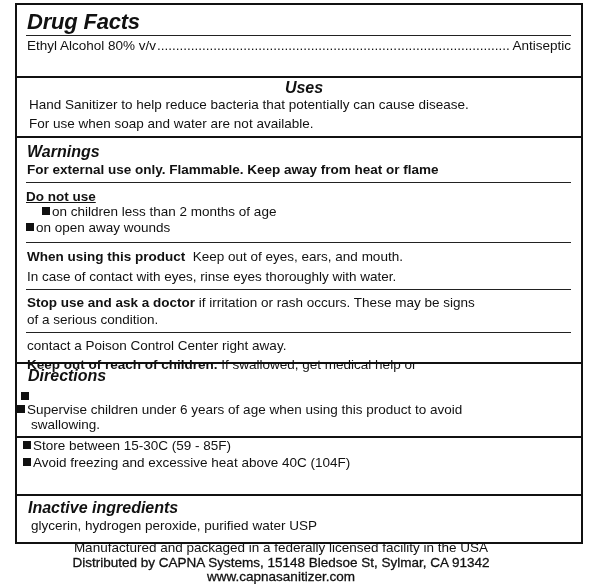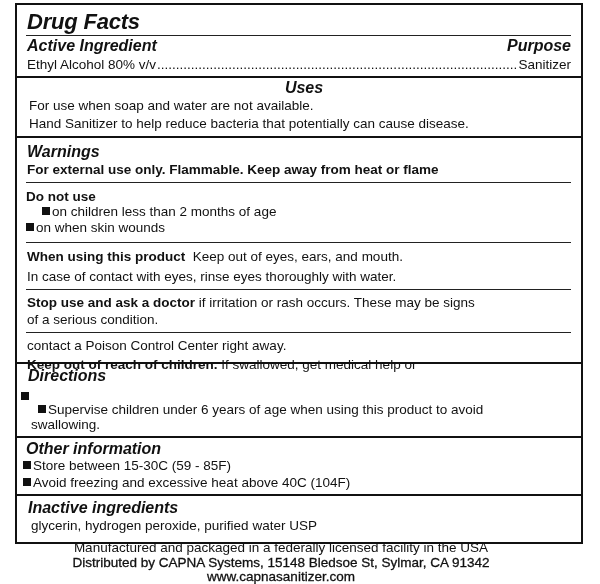--- a/index.html
+++ b/index.html
@@ -20,51 +20,47 @@
     .footer { position: absolute; left: 0; width: 548px; top: 541px; text-align: center; font-size: 13.5px; line-height: 14px; }
   </style>
 </head>
 <body>
 
 <div class="box">
 
   <div class="sec" style="height:67px;">
     <div class="h1">Drug Facts</div>
     <div class="h1rule"></div>
-    <div class="row" style="margin-top:1px;">
-      <span class="h2">Active Ingredient</span>
-      <span class="h2">Purpose</span>
-    </div>
     <div class="row body" style="margin-top:1px; justify-content:flex-end;">
       <span>Ethyl Alcohol 80% v/v</span>
       <span class="dots">..........................................................................................................................................</span>
-      <span>Sanitizer</span>
+      <span>Antiseptic</span>
     </div>
   </div>
 
   <div class="sec thick" style="height:58px;">
     <div class="h2" style="margin:2px 0 0 10px; line-height:16px;text-align:center;">Uses</div>
+    <div class="body" style="margin-left:12px; line-height:18px;">Hand Sanitizer to help reduce bacteria that potentially can cause disease.</div>
     <div class="body" style="margin-left:12px; line-height:19px;">For use when soap and water are not available.</div>
-    <div class="body" style="margin-left:12px; line-height:18px;">Hand Sanitizer to help reduce bacteria that potentially can cause disease.</div>
   </div>
 
   <div class="sec thick" style="height:224px;">
     <div class="h2" style="margin:5px 0 0 10px;">Warnings</div>
     <div class="body b" style="margin:0 0 0 10px; line-height:18px;">For external use only. Flammable. Keep away from heat or flame</div>
     <div class="thin" style="margin-top:3px;"></div>
 
     <div style="margin:6px 0 0 9px;">
-      <div class="body b" style="line-height:15px;">Do not use</div>
+      <div class="body b" style="line-height:15px;text-decoration:underline;">Do not use</div>
       <div class="bullet body" style="line-height:16px;padding-left:16px;">
         <span class="sq"></span>
         <span>on children less than 2 months of age</span>
       </div>
       <div class="bullet body" style="line-height:16px;">
         <span class="sq"></span>
-        <span>on when skin wounds</span>
+        <span>on open away wounds</span>
       </div>
     </div>
     <div class="thin" style="margin-top:6px;"></div>
 
     <div style="margin:4px 0 0 10px;">
       <div class="body" style="line-height:20px;">
         <span class="b">When using this product</span>&nbsp;&nbsp;<span>Keep out of eyes, ears, and mouth.</span>
       </div>
       <div class="body" style="line-height:19px;">In case of contact with eyes, rinse eyes thoroughly with water.</div>
     </div>
@@ -84,29 +80,28 @@
         <span class="b">Keep out of reach of children.</span> <span>If swallowed, get medical help or</span>
       </div>
     </div>
   </div>
 
   <div class="sec thick" style="height:72px;">
     <div class="h2" style="margin:2px 0 8px 11px; line-height:19px;">Directions</div>
     <div class="bullet body" style="margin-left:4px; line-height:19px;">
       <span class="sq"></span>
     </div>
-    <div class="bullet body" style="margin-left:21px; line-height:17px;">
+    <div class="bullet body" style="margin-left:0; line-height:17px;">
       <span class="sq"></span>
       <span>Supervise children under 6 years of age when using this product to avoid</span>
     </div>
     <div class="body" style="margin-left:14px; line-height:14px;">swallowing.</div>
   </div>
 
   <div class="sec thick" style="height:56px;">
-    <div class="h2" style="margin:2px 0 0 9px; line-height:18px;">Other information</div>
     <div class="bullet body" style="margin-left:6px; line-height:15px;">
       <span class="sq"></span>
       <span>Store between 15-30C (59 - 85F)</span>
     </div>
     <div class="bullet body" style="margin-left:6px; line-height:19px;">
       <span class="sq"></span>
       <span>Avoid freezing and excessive heat above 40C (104F)</span>
     </div>
   </div>
 

